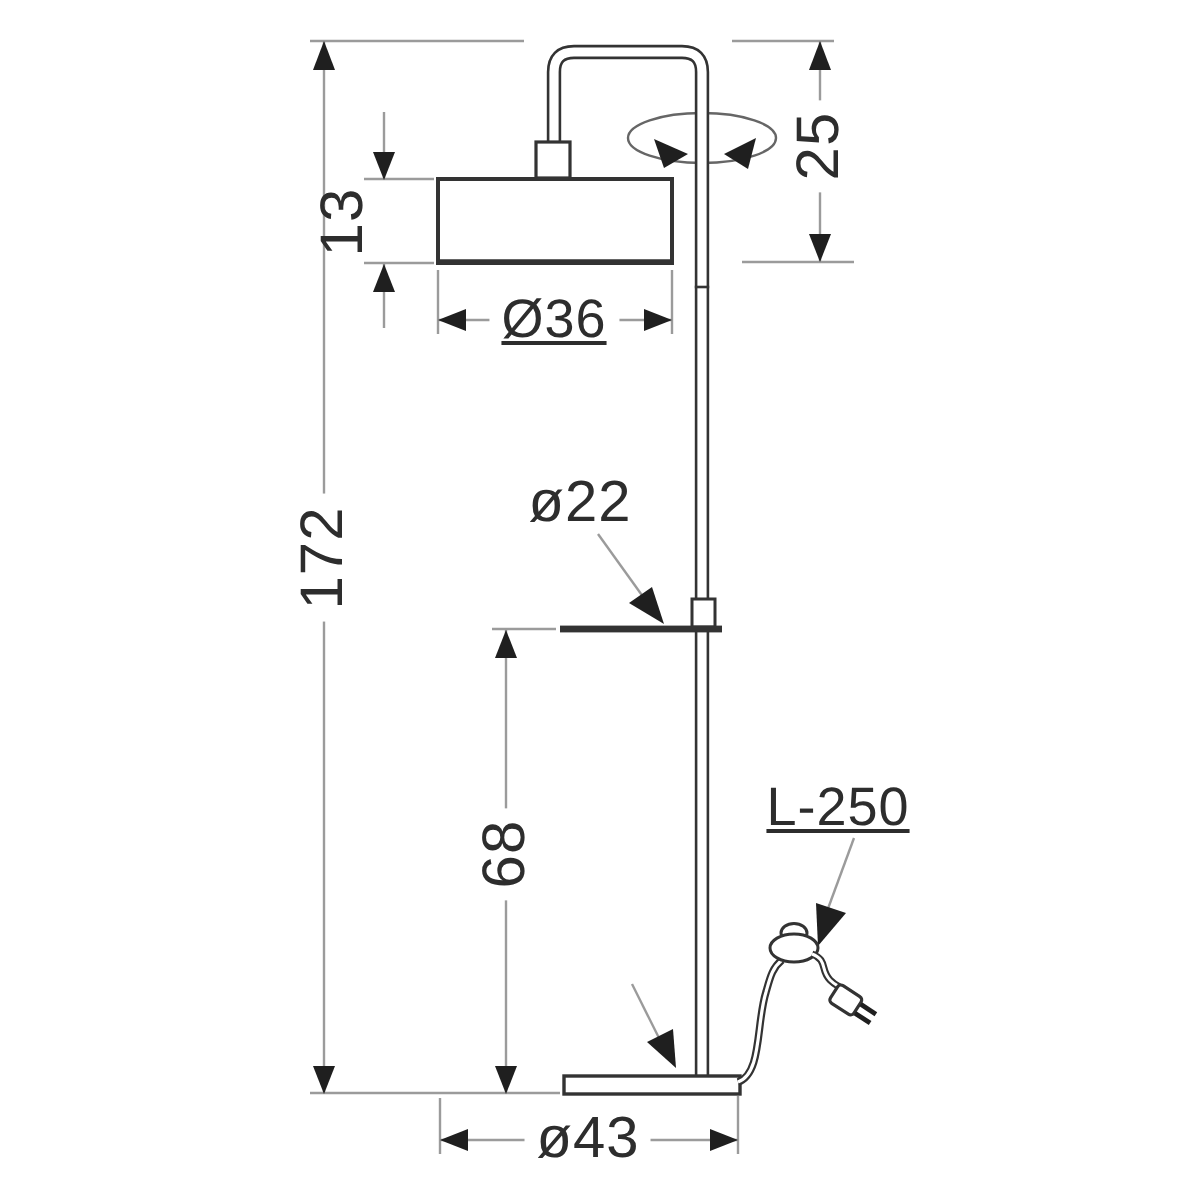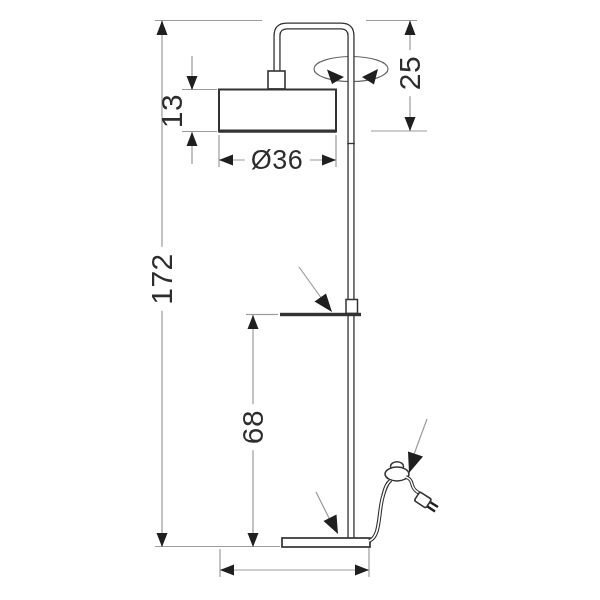--- a/index.html
+++ b/index.html
@@ -8,21 +8,21 @@
     font-family:"Liberation Sans",sans-serif;
   }
   #drawing-svg{position:absolute;left:0;top:0;}
   .dim-label{
     position:absolute;color:#2d2d2d;white-space:nowrap;
     transform:translate(-50%,-50%);
     font-size:30px;line-height:1;letter-spacing:0.5px;
   }
   .dim-label.vert{transform:translate(-50%,-50%) rotate(-90deg);}
   .dim-label.onLine{background:#ffffff;padding:2px 6px;}
-  .f27{font-size:27px;}
+  .f27{font-size:27px;text-decoration:underline;}
   .f29{font-size:29px;}
 </style>
 </head>
 <body>
 
 <div id="canvas">
 
   <svg id="drawing-svg" width="600" height="600" viewBox="0 0 600 600">
 
     <g>
@@ -116,19 +116,22 @@
   </svg>
 
   <div class="dim-label vert onLine" style="left:162px;top:279px;">172</div>
 
   <div class="dim-label vert" style="left:172px;top:111px;">13</div>
 
   <div class="dim-label onLine f27" style="left:277px;top:160px;">Ø36</div>
 
   <div class="dim-label vert onLine" style="left:410px;top:73px;">25</div>
 
+  <div class="dim-label f29" style="left:290px;top:252px;">ø22</div>
 
   <div class="dim-label vert onLine" style="left:253px;top:427px;">68</div>
 
 
+  <div class="dim-label onLine f29" style="left:294px;top:570px;">ø43</div>
 
+  <div class="dim-label f27" style="left:419px;top:404px;">L-250</div>
 
 </div>
 
 </body></html>

